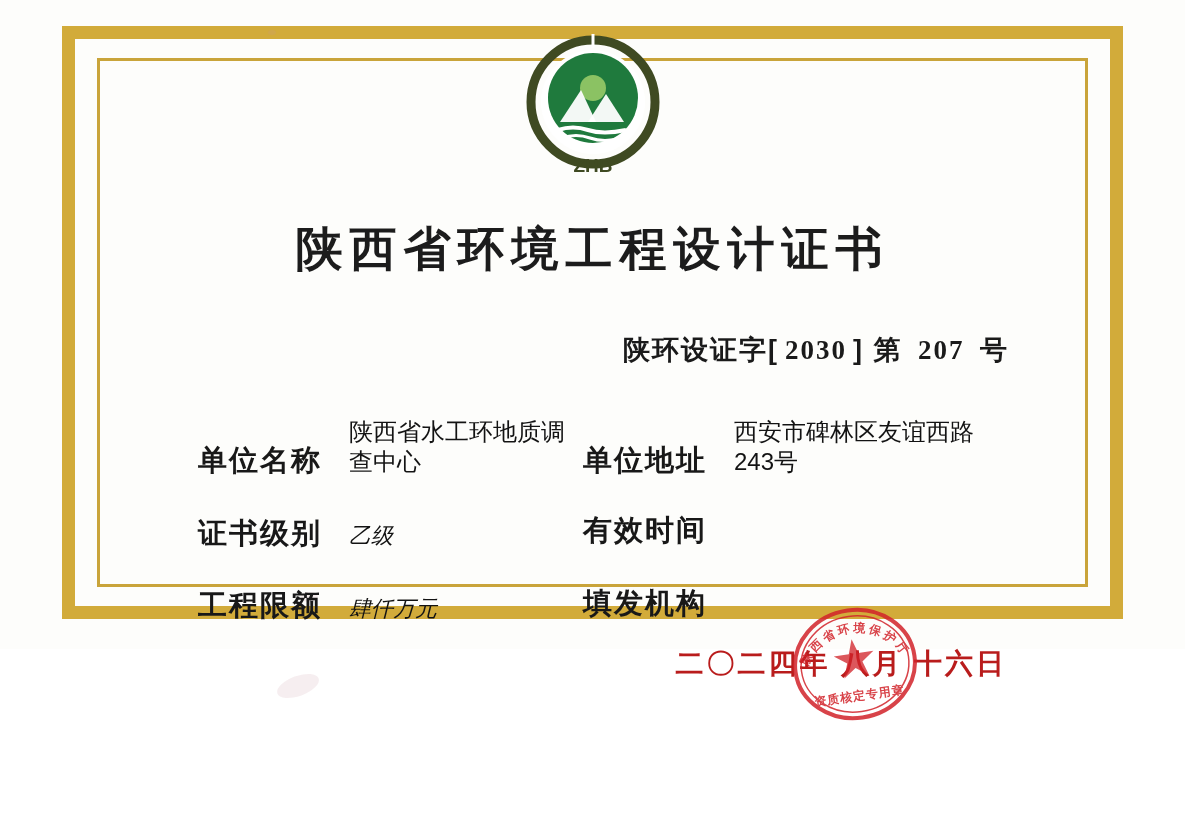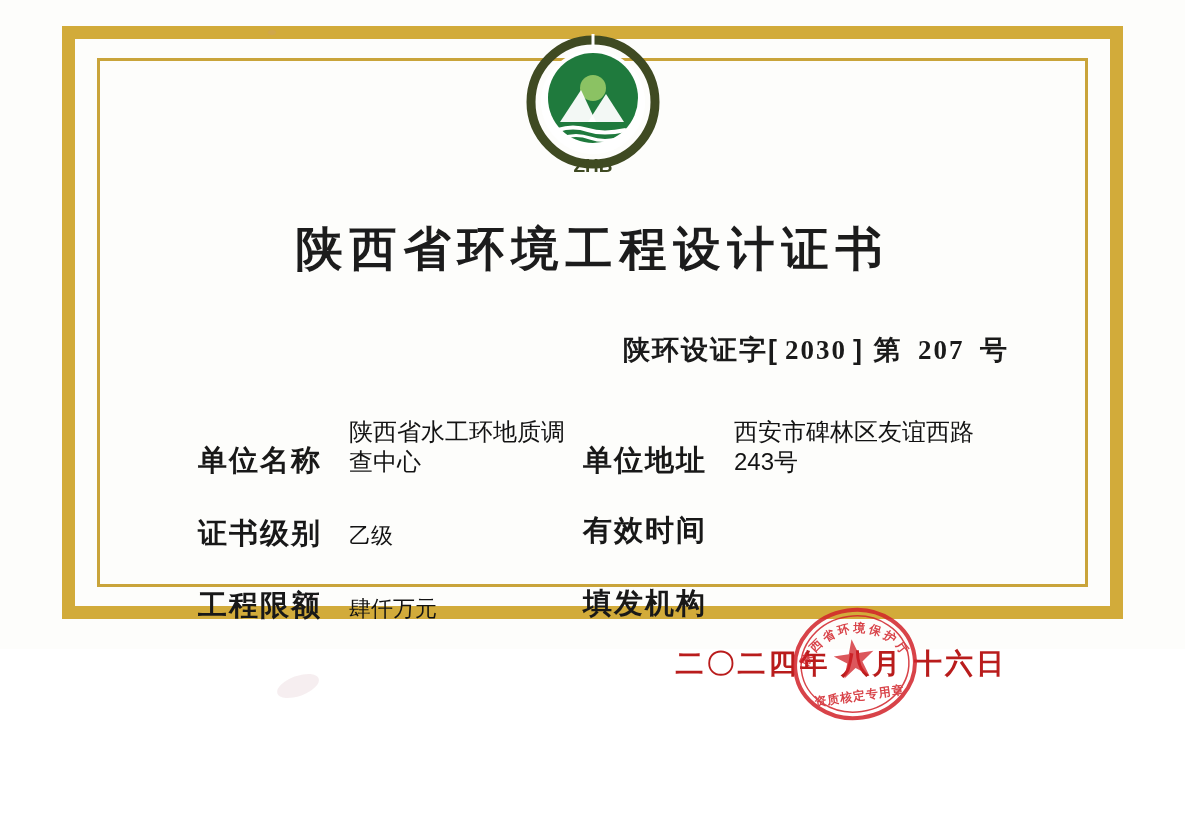--- a/index.html
+++ b/index.html
@@ -116,21 +116,21 @@
   .field-value {
     font-family: "Liberation Sans", "DejaVu Sans", sans-serif;
     font-size: 24px;
     color: #131313;
     line-height: 1.25;
     padding-top: 7px;
     padding-left: 3px;
     max-width: 240px;
   }
   .field-value.wide { max-width: 250px; }
-  .field-value.med { font-size: 22px; }
+  .field-value.med { font-size: 22px; font-style: italic; }
 
   
   .issue-date {
     position: absolute;
     top: 645px;
     right: 178px;
     font-family: "Liberation Sans", "DejaVu Sans", sans-serif;
     font-weight: bold;
     font-size: 28px;
     letter-spacing: 3px;

